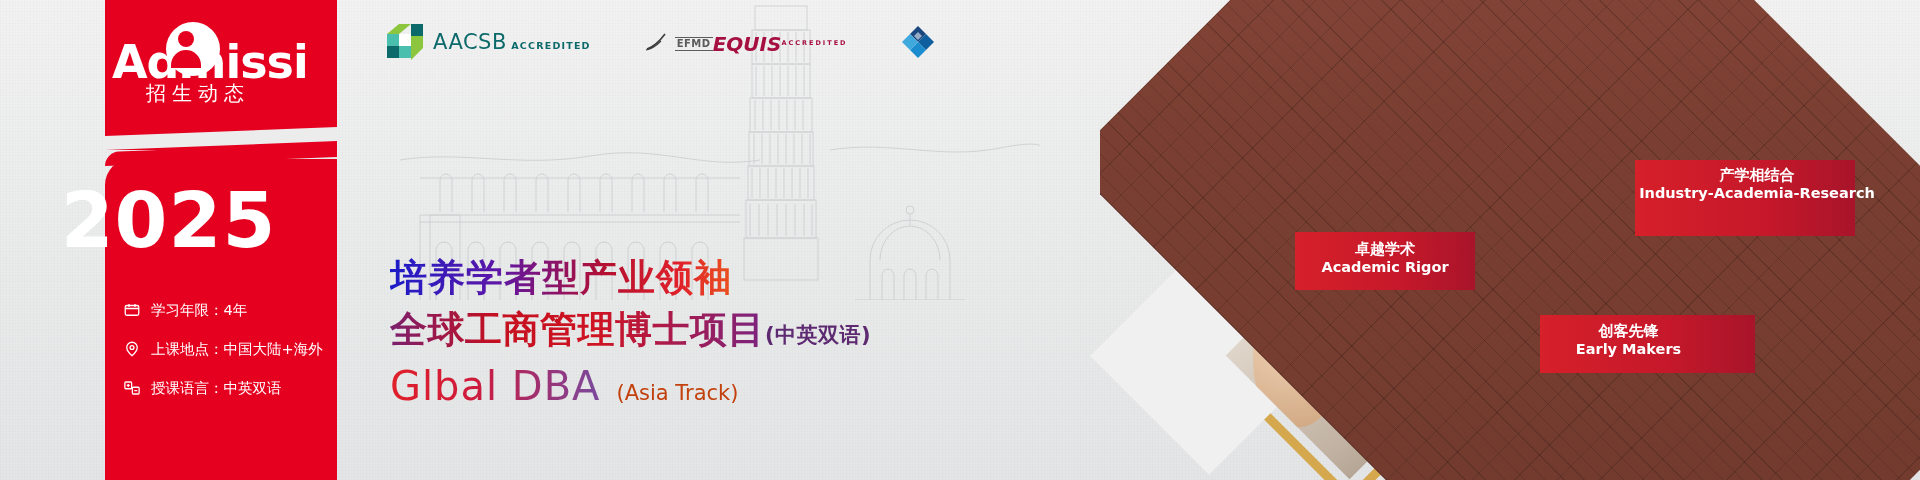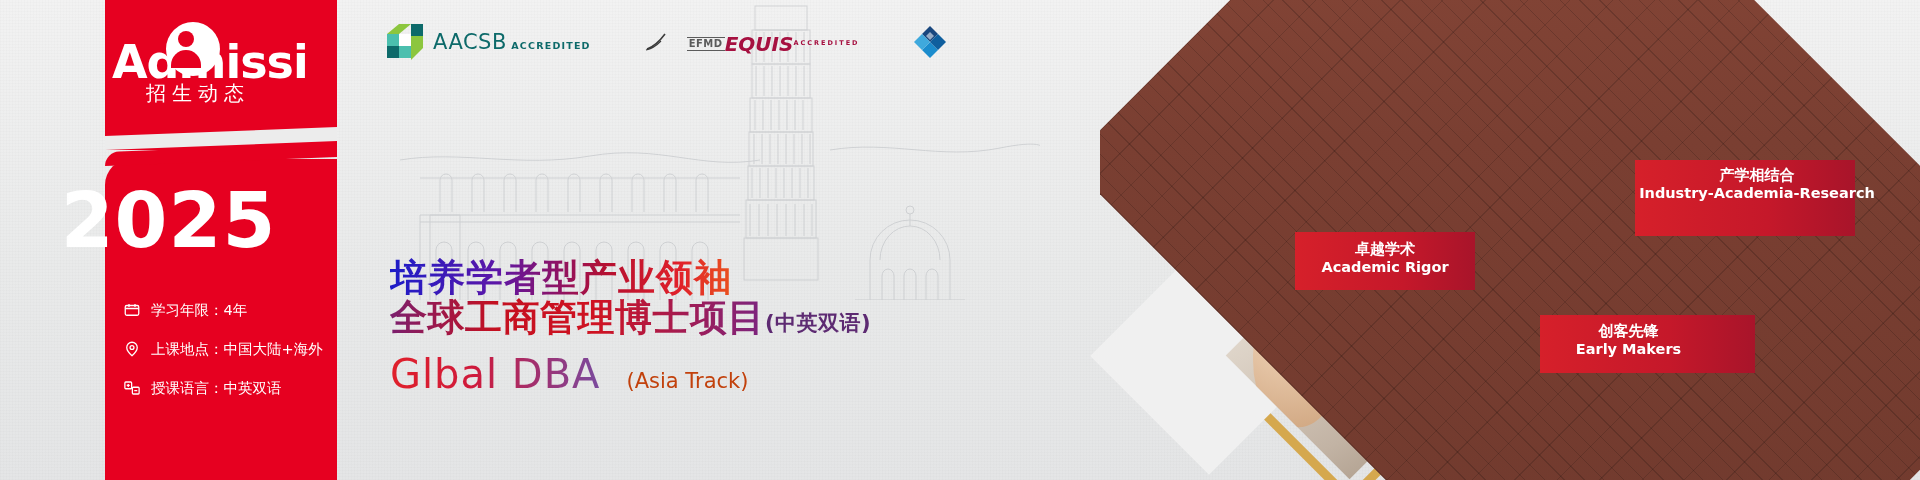--- a/index.html
+++ b/index.html
@@ -49,45 +49,45 @@
   
   .logos{position:absolute;left:385px;top:22px;display:flex;align-items:center;gap:54px;z-index:8;}
   .logo{display:flex;align-items:center;}
 
   .aacsb-mark{width:40px;height:40px;position:relative;margin-right:8px;}
   .aacsb-txt{line-height:1;}
   .aacsb-main{font-size:21px;font-weight:400;color:#0d6a6a;letter-spacing:.5px;font-family:"DejaVu Sans",sans-serif;}
   .aacsb-sub{font-size:9.5px;font-weight:700;color:#0d6a6a;letter-spacing:1.2px;margin-top:2px;font-family:"DejaVu Sans",sans-serif;}
 
   .equis-wrap{text-align:center;line-height:1;position:relative;}
-  .efmd-row{display:flex;align-items:flex-end;justify-content:center;gap:16px;}
+  .efmd-row{display:flex;align-items:flex-end;justify-content:center;gap:4px;}
   .efmd-txt{font-size:10px;font-weight:700;color:#5b5b5b;letter-spacing:.5px;font-family:"DejaVu Sans",sans-serif;
      border-top:1.5px solid #5b5b5b;border-bottom:1.5px solid #5b5b5b;padding:1px 2px;}
   .equis-txt{font-size:20px;font-weight:700;color:#a61040;font-style:italic;margin-top:3px;font-family:"DejaVu Sans",sans-serif;}
   .equis-sub{font-size:6.5px;font-weight:700;color:#a61040;letter-spacing:2px;margin-top:2px;font-family:"DejaVu Sans",sans-serif;}
 
   .amba-mark{width:34px;height:34px;margin-right:6px;}
   .amba-txt{line-height:1.05;}
   .amba-assoc{font-size:7px;font-weight:700;color:#7a7a7a;letter-spacing:.6px;font-family:"DejaVu Sans",sans-serif;}
   .amba-main{font-size:21px;font-weight:700;color:#19477e;letter-spacing:.3px;font-family:"DejaVu Sans",sans-serif;}
   .amba-sub{font-size:8.5px;font-weight:700;color:#19477e;letter-spacing:1px;font-family:"DejaVu Sans",sans-serif;}
 
   .pisa{position:absolute;left:400px;top:0;width:640px;height:300px;z-index:2;opacity:.55;}
 
   .headline-block{position:absolute;left:390px;top:258px;z-index:8;}
   .h-line1{font-size:37px;font-weight:700;letter-spacing:1px;line-height:1.08;
      font-family:"DejaVu Sans",sans-serif;
      background:linear-gradient(90deg,#1c1cc8 0%,#5c17a8 22%,#b51030 45%,#e0202a 60%,#f07018 78%,#f5b61a 100%);
      -webkit-background-clip:text;background-clip:text;color:transparent;-webkit-text-fill-color:transparent;}
-  .h-line2{margin-top:0;font-size:37px;font-weight:700;letter-spacing:.5px;line-height:1.1;
+  .h-line2{margin-top:12px;font-size:37px;font-weight:700;letter-spacing:.5px;line-height:1.1;
      font-family:"DejaVu Sans",sans-serif;white-space:nowrap;}
   .h-line2 .cn{background:linear-gradient(90deg,#7b1f6e 0%,#c41020 28%,#cf1322 55%,#7a2480 100%);
      -webkit-background-clip:text;background-clip:text;color:transparent;-webkit-text-fill-color:transparent;font-weight:700;}
   .h-line2 .bi{font-size:21px;color:#5d2a72;font-weight:700;}
-  .h-line3{margin-top:12px;display:flex;align-items:baseline;gap:26px;text-align:right;}
+  .h-line3{margin-top:12px;display:flex;align-items:baseline;gap:16px;text-align:right;}
   .dba{font-size:40px;font-weight:400;letter-spacing:1px;font-family:"DejaVu Sans",sans-serif;
      background:linear-gradient(90deg,#e0202a 0%,#cf1a3c 40%,#a03070 70%,#7a4a9e 100%);
      -webkit-background-clip:text;background-clip:text;color:transparent;-webkit-text-fill-color:transparent;}
   .dba-sub{font-size:21px;color:#c2410c;font-family:"DejaVu Sans",sans-serif;}
 
   
   .collage{position:absolute;left:1100px;top:0;width:820px;height:480px;z-index:6;overflow:hidden;}
   .brick{position:absolute;left:60px;top:-60px;width:820px;height:600px;
      background:
        repeating-linear-gradient(0deg,rgba(0,0,0,.16) 0 1px,transparent 1px 14px),

